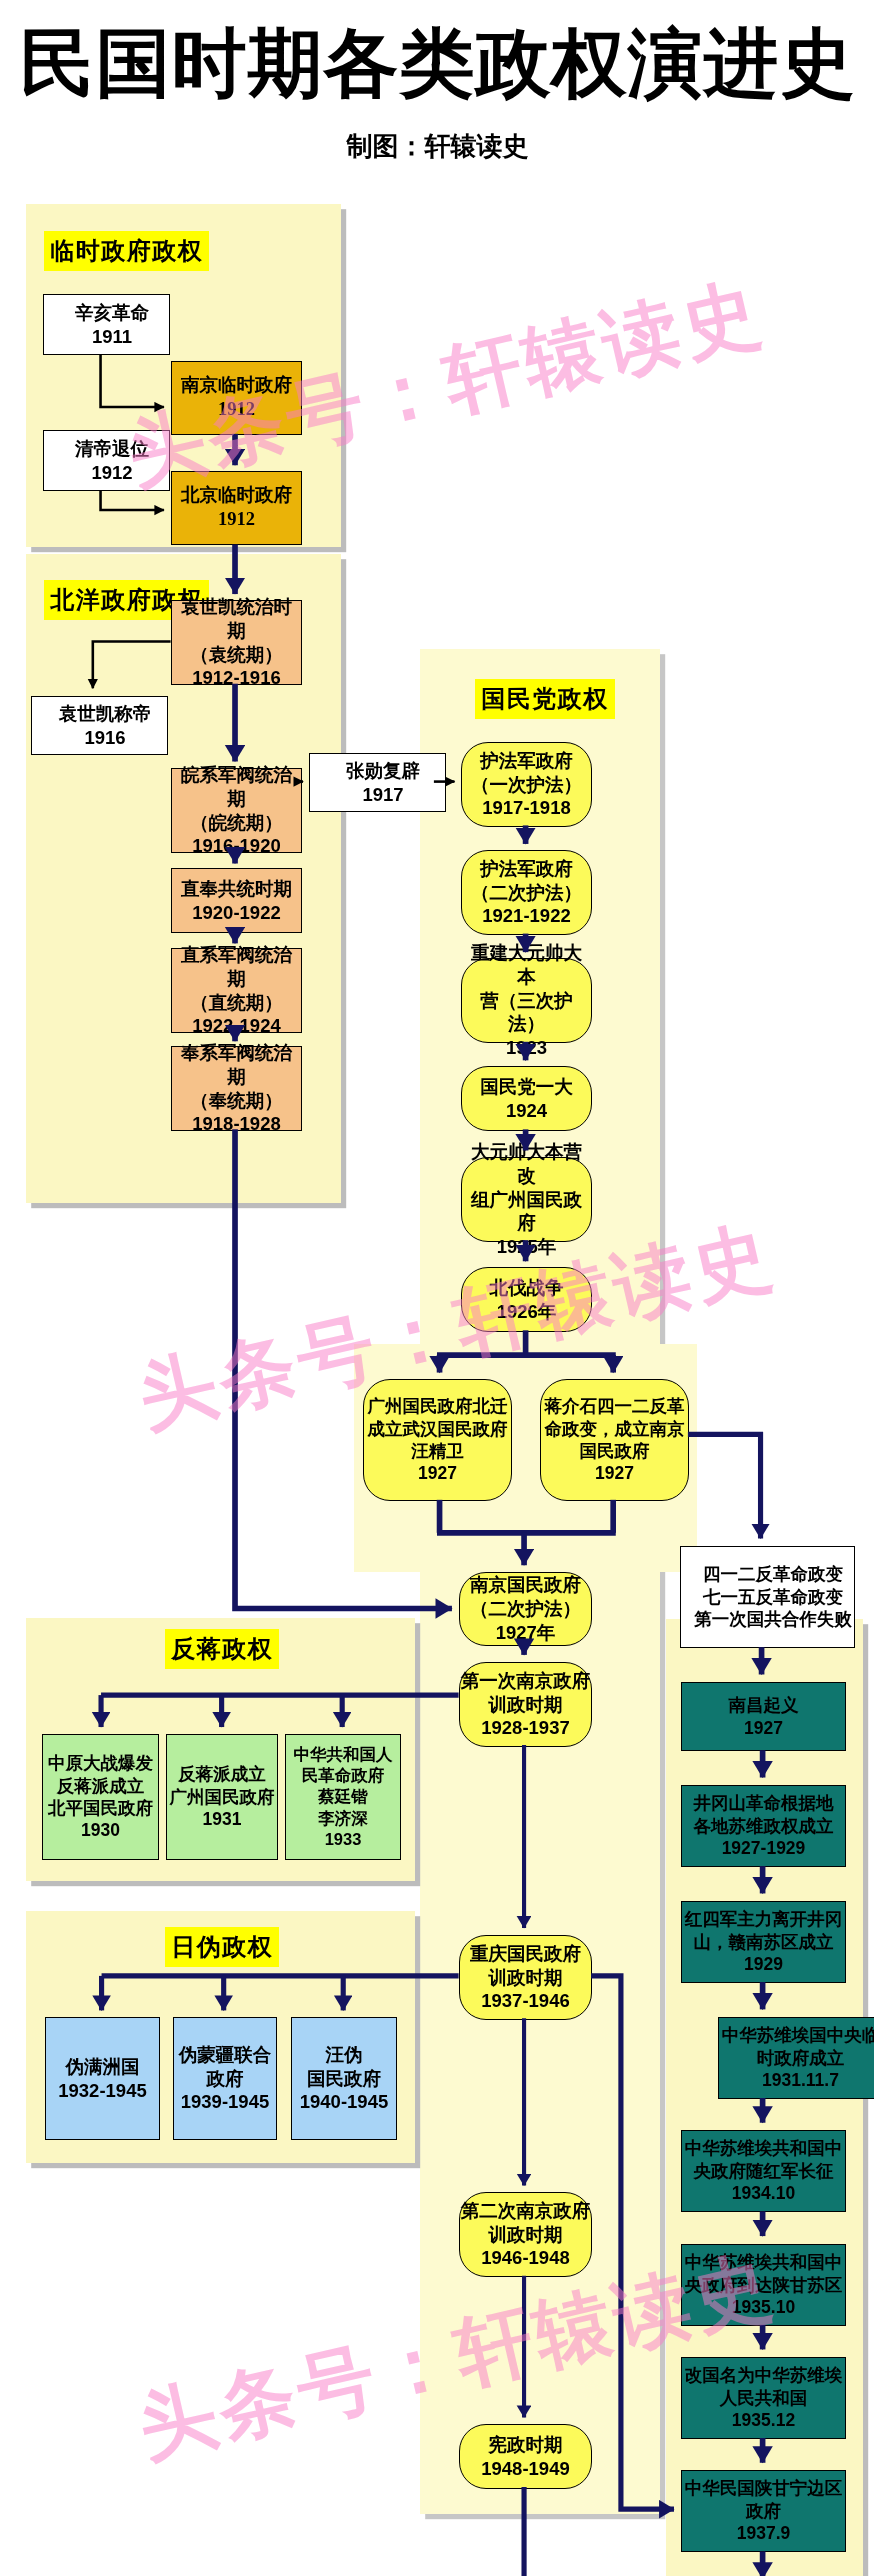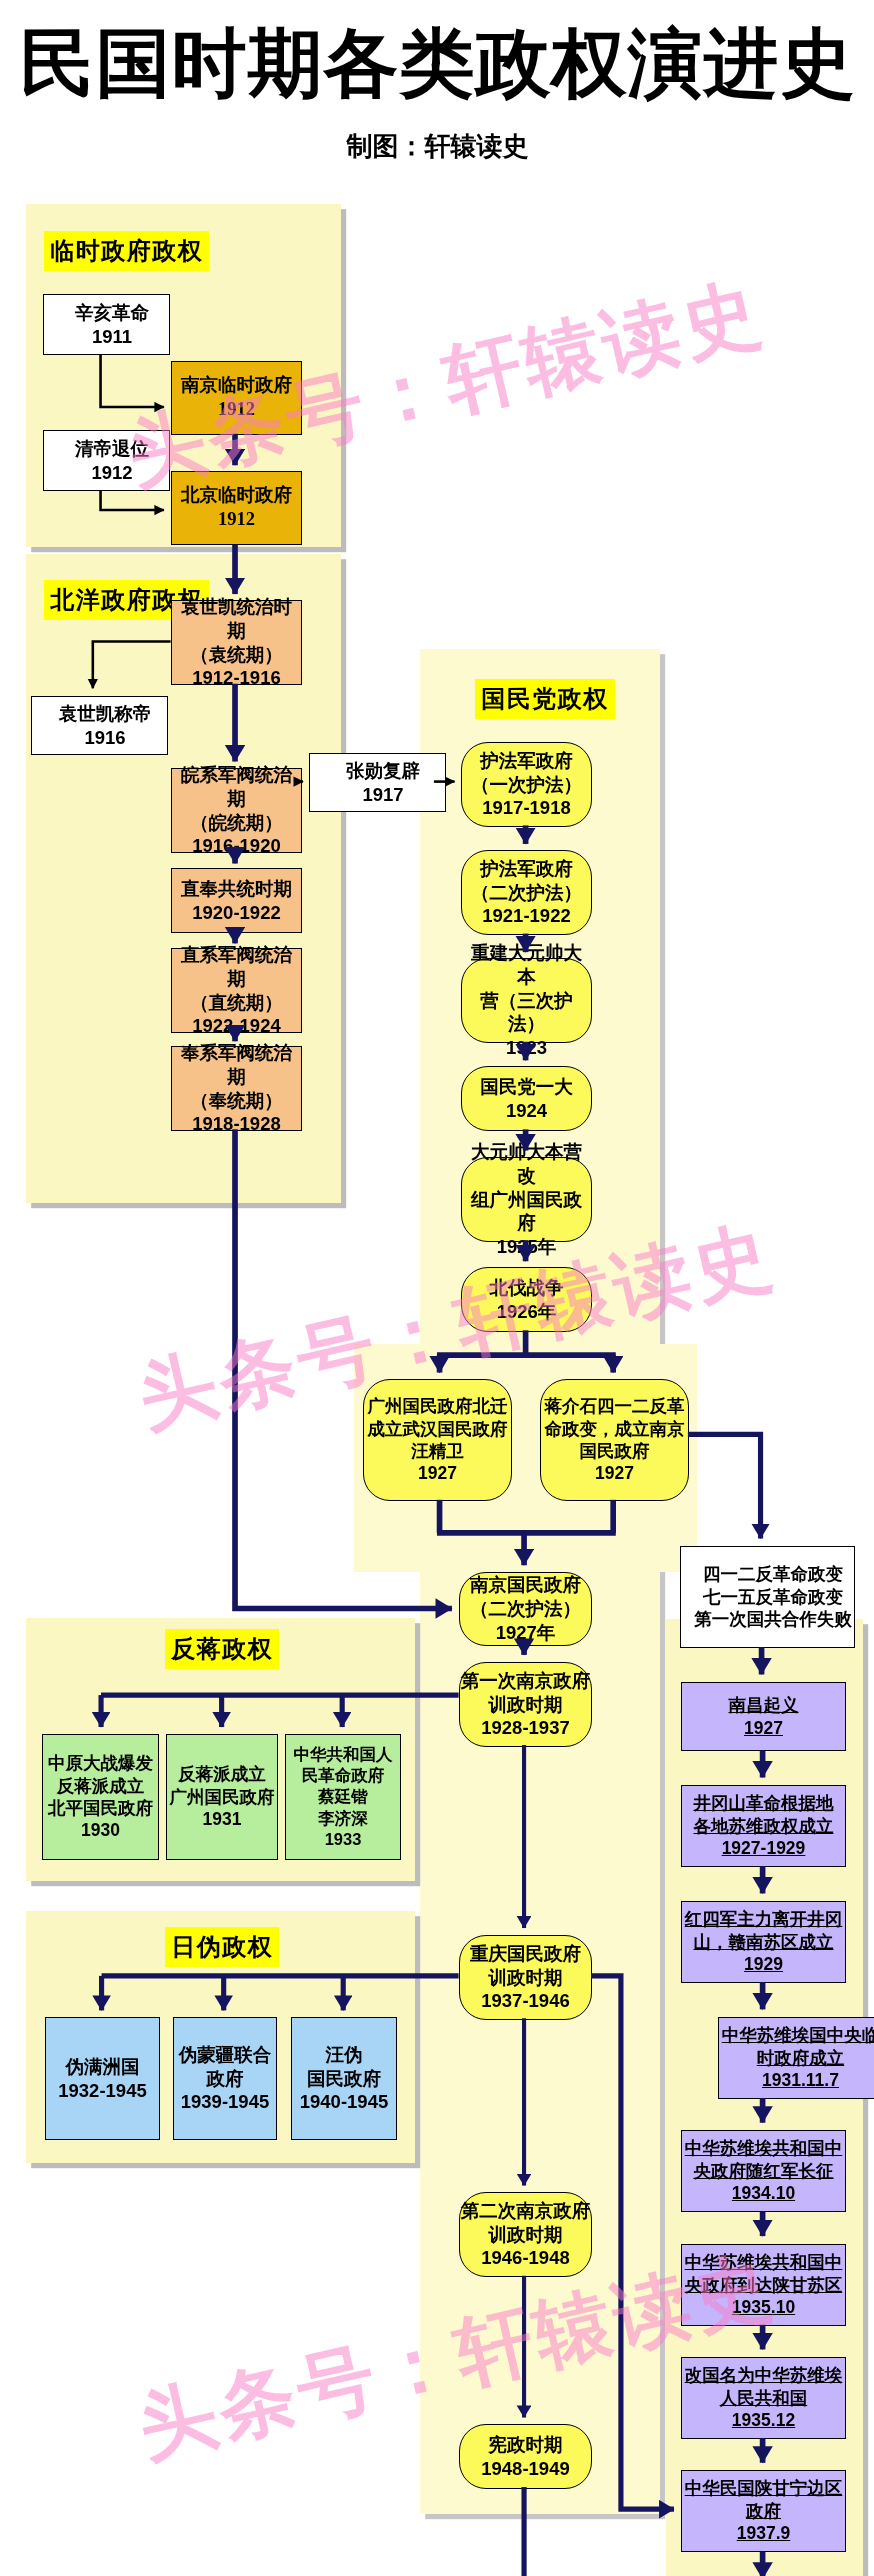--- a/index.html
+++ b/index.html
@@ -18,21 +18,21 @@
        text-align:center;border:1.5px solid #000;font-weight:700;font-size:18.5px;
        line-height:1.28;white-space:pre-line;z-index:2;color:#000;}
   .t34{font-size:17.5px;}
   .t32{font-size:16.5px;}
   .white{background:#ffffff;padding-left:11px;}
   .pink{background:#eab308;font-family:Liberation Serif, serif;}
   .orange{background:#F6C28A;}
   .yellow{background:#FCFA5A;border-radius:27px;}
   .green{background:#B6EE9E;}
   .blue{background:#A8D4F6;}
-  .salmon{background:#c4b5fd;text-decoration:underline;}
+  .salmon{background:#0f766e;}
   svg.wires{position:absolute;left:0;top:0;z-index:3;pointer-events:none;}
   .nt{stroke:#14145F;stroke-width:11;fill:none;}
   .nm{stroke:#14145F;stroke-width:8;fill:none;}
   .nj{stroke:#14145F;stroke-width:10;fill:none;}
   .bt{stroke:#000000;stroke-width:5;fill:none;}
   .watermark{position:absolute;font-size:77px;font-weight:800;letter-spacing:4.1px;
        color:rgba(249,123,199,0.5);transform:rotate(-13deg);transform-origin:left top;
        white-space:nowrap;z-index:5;pointer-events:none;}
 </style>
 </head>

